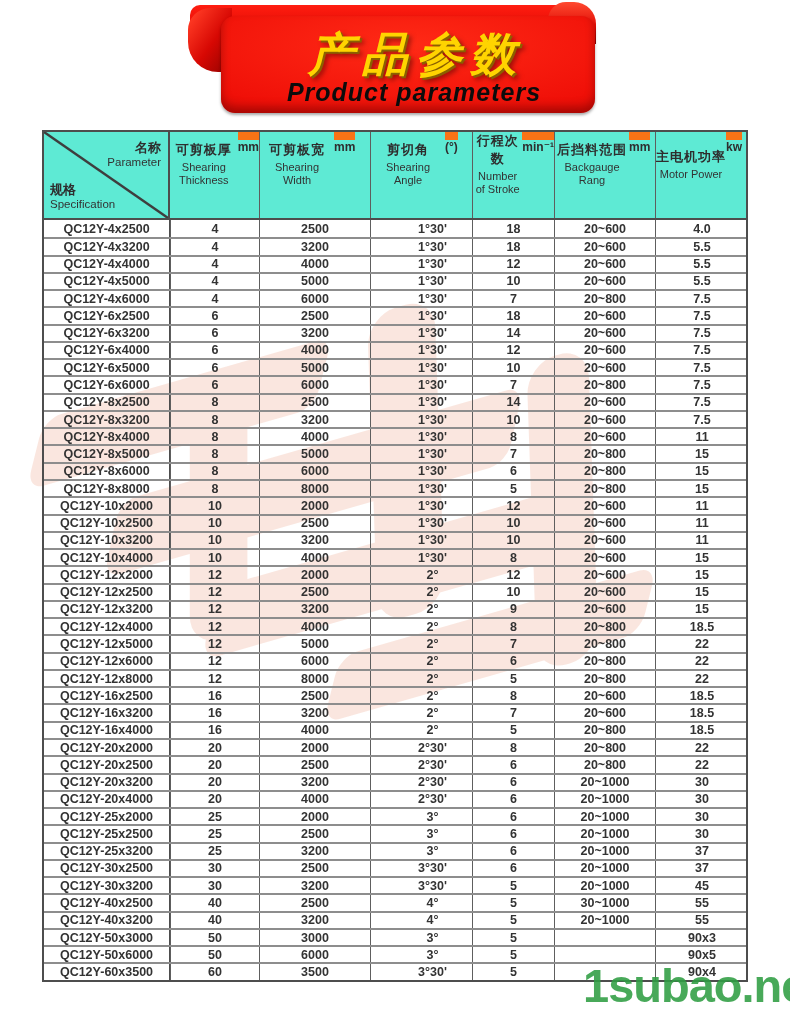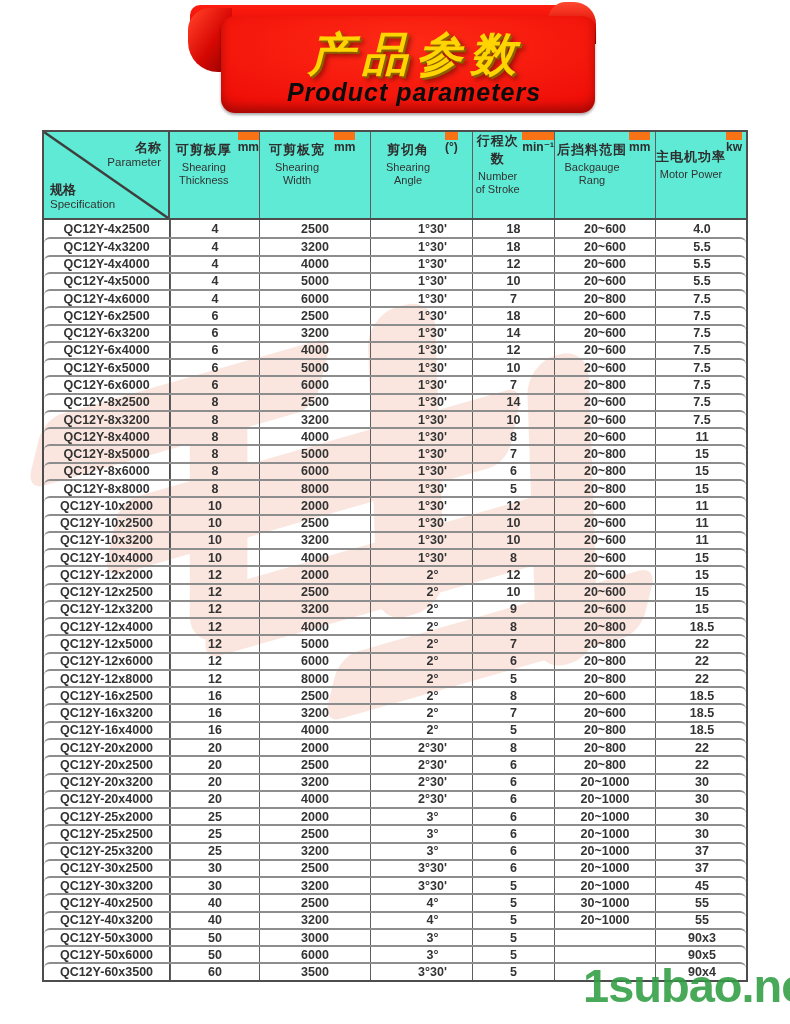--- a/index.html
+++ b/index.html
@@ -50,21 +50,21 @@
   .corner .en{font-size:11.5px;color:#333;}
   .hcols{display:flex;flex:1;}
   .hcol{display:flex;flex-direction:row;box-sizing:border-box;flex:none;}
   .hcol + .hcol{border-left:1px solid #5e5e5e;}
   .htop{height:64px;display:flex;flex-direction:column;align-items:center;justify-content:center;text-align:center;}
   .hcn{font-size:13px;font-weight:bold;letter-spacing:1px;}
   .hen{font-size:11px;color:#333;line-height:1.15;margin-top:2px;max-width:74px;}
   .hunit{height:22px;box-sizing:border-box;border-top:8px solid #f97316;display:flex;
        align-items:center;justify-content:center;font-size:12px;font-weight:600;}
   .tbody{background:transparent;}
-  .trow{display:flex;height:17.27px;box-sizing:border-box;border-radius:6px;}
+  .trow{display:flex;height:17.27px;box-sizing:border-box;}
   .trow + .trow{border-top:2px solid #8d8d8d;}
   .tcell{display:flex;align-items:center;justify-content:center;box-sizing:border-box;
        font-size:12.5px;font-weight:600;color:#333;flex:none;overflow:hidden;}
   .tcell + .tcell{border-left:1px solid #5e5e5e;}
   .c0{width:126px;border-right:1px solid #4d4d4d;}
   .c1{width:89px;}  .c2{width:111px;}  .c3{width:102px;padding-left:22px;}
   .c4{width:82px;}  .c5{width:101px;}  .c6{width:93px;}
   .hw1{width:89px;} .hw2{width:111px;} .hw3{width:102px;}
   .hw4{width:82px;} .hw5{width:101px;} .hw6{width:93px;}
 

